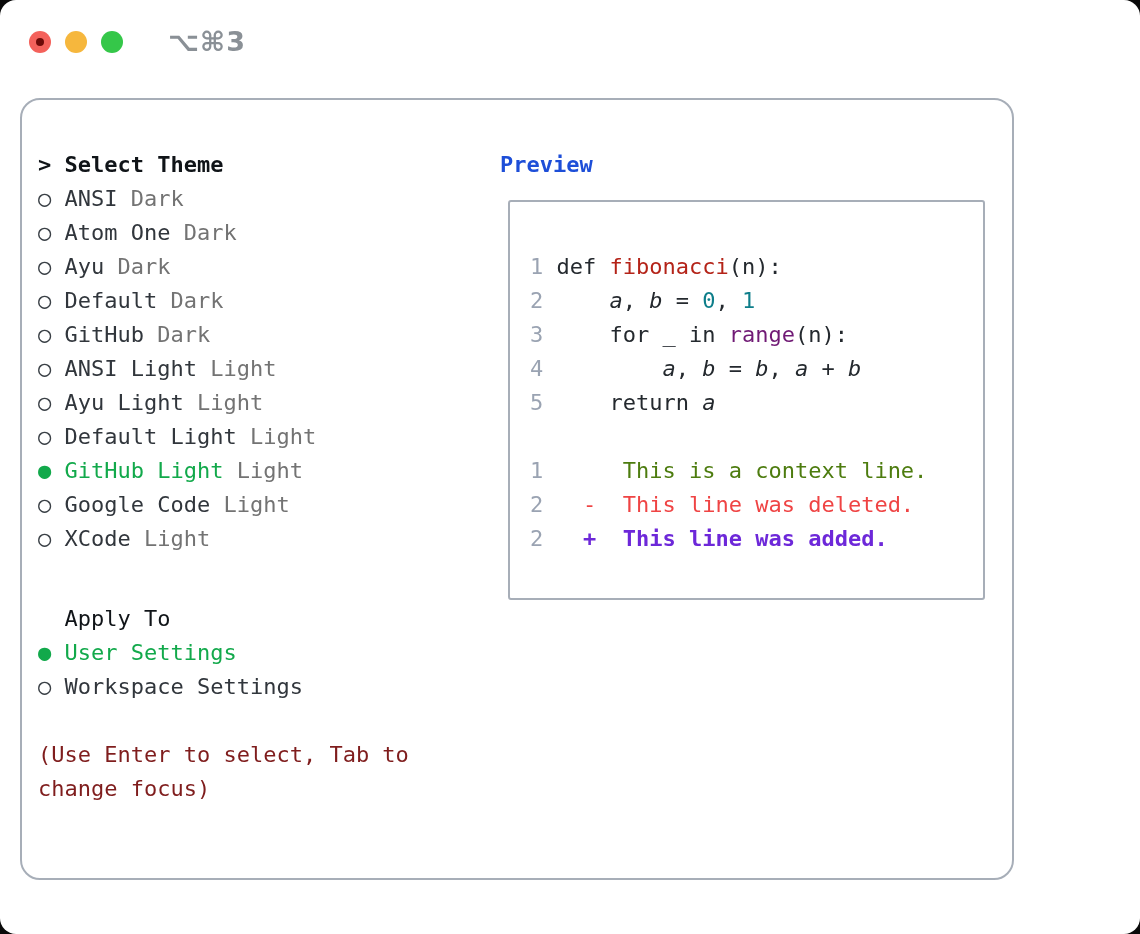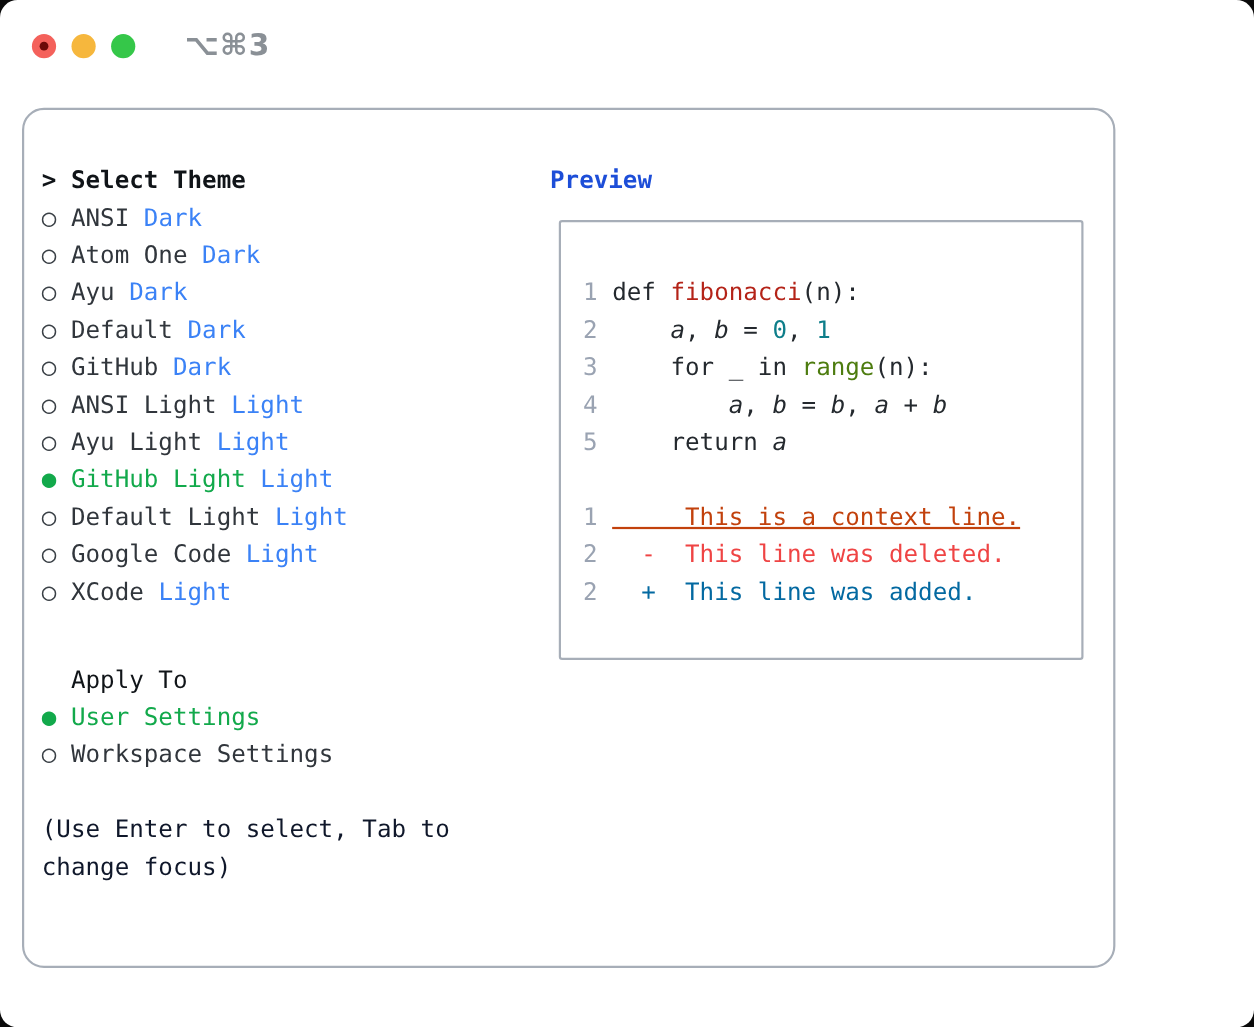--- a/index.html
+++ b/index.html
@@ -33,47 +33,47 @@
   .panel {
     position: absolute; left: 20px; top: 98px; width: 994px; height: 782px;
     border: 2px solid #a7aeb8; border-radius: 20px; background: #fff;
   }
   .left-col { position: absolute; left: 16px; top: 48px; }
   .row { font-size: 22px; line-height: 34px; white-space: pre; color: #31363c; min-height: 34px; }
   .row.header { font-weight: bold; color: #101418; }
   .prompt { display: inline-block; width: 2ch; color: #101418; }
   .mk { color: #3a4046; }
   .row.selected .mk, .row.selected .nm { color: #12a94b; }
-  .tag { color: #3b82f6; }
+  .tag { color: #737373; }
   .blank { height: 34px; }
   .apply-header { color: #101418; padding-left: 2ch; margin-top: 12px; }
   .help {
     margin-top: 34px; width: 440px; font-size: 22px; line-height: 34px;
-    color: #0f172a; white-space: normal;
+    color: #7f1d1d; white-space: normal;
   }
   
   .preview-header {
     position: absolute; left: 478px; top: 48px;
     font-size: 22px; line-height: 34px; font-weight: bold; color: #1d4ed8; white-space: pre;
   }
   .preview-box {
     position: absolute; left: 486px; top: 100px; width: 477px; height: 400px;
     border: 2px solid #a7aeb8; border-radius: 3px; background: #fff;
   }
   .code { padding: 48px 12px 0 20px; }
   .cl { font-size: 22px; line-height: 34px; white-space: pre; min-height: 34px; }
   .ln { color: #9aa3b2; }
   .tk-code { color: #24292e; }
   .tk-func { color: #b42318; }
   .tk-num { color: #0e7e8a; }
-  .tk-builtin { color: #4d7c0f; }
+  .tk-builtin { color: #701a75; }
   .tk-var { color: #24292e; font-style: italic; }
-  .df-context { color: #c2410c; text-decoration: underline; }
+  .df-context { color: #4d7c0f; }
   .df-deleted { color: #ef4444; }
-  .df-added { color: #0369a1; }
+  .df-added { color: #6d28d9; font-weight: bold; }
 </style>
 </head>
 <body>
 
 <div class="window">
 
   <div class="titlebar">
     <span class="tl red">
         <span class="dot"></span>
       </span>
@@ -88,22 +88,22 @@
       <div class="row header"><span class="prompt">&gt;</span><span>Select Theme</span></div>
 
       <div id="theme-items">
           <div class="row item"><span class="mk">○ </span><span class="nm">ANSI </span><span class="tag">Dark</span></div>
           <div class="row item"><span class="mk">○ </span><span class="nm">Atom One </span><span class="tag">Dark</span></div>
           <div class="row item"><span class="mk">○ </span><span class="nm">Ayu </span><span class="tag">Dark</span></div>
           <div class="row item"><span class="mk">○ </span><span class="nm">Default </span><span class="tag">Dark</span></div>
           <div class="row item"><span class="mk">○ </span><span class="nm">GitHub </span><span class="tag">Dark</span></div>
           <div class="row item"><span class="mk">○ </span><span class="nm">ANSI Light </span><span class="tag">Light</span></div>
           <div class="row item"><span class="mk">○ </span><span class="nm">Ayu Light </span><span class="tag">Light</span></div>
+          <div class="row item"><span class="mk">○ </span><span class="nm">Default Light </span><span class="tag">Light</span></div>
           <div class="row item selected"><span class="mk">● </span><span class="nm">GitHub Light </span><span class="tag">Light</span></div>
-          <div class="row item"><span class="mk">○ </span><span class="nm">Default Light </span><span class="tag">Light</span></div>
           <div class="row item"><span class="mk">○ </span><span class="nm">Google Code </span><span class="tag">Light</span></div>
           <div class="row item"><span class="mk">○ </span><span class="nm">XCode </span><span class="tag">Light</span></div>
         </div>
 
       <div class="row blank"></div>
       <div class="row apply-header">Apply To</div>
 
       <div id="apply-items">
           <div class="row item selected"><span class="mk">● </span><span class="nm">User Settings</span></div>
           <div class="row item"><span class="mk">○ </span><span class="nm">Workspace Settings</span></div>

